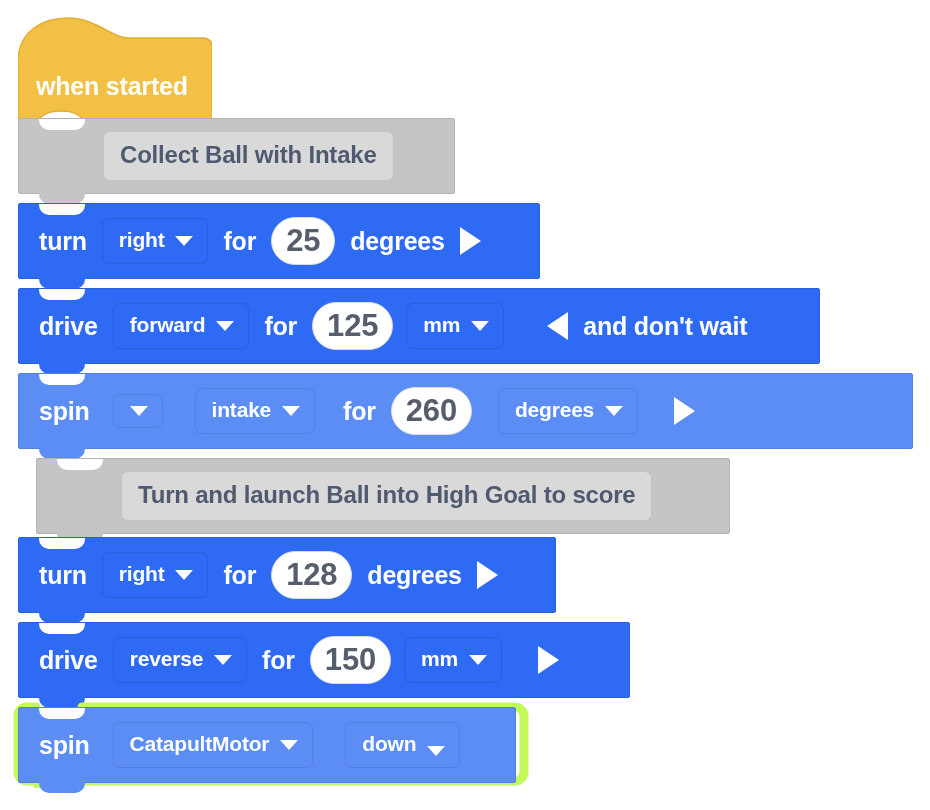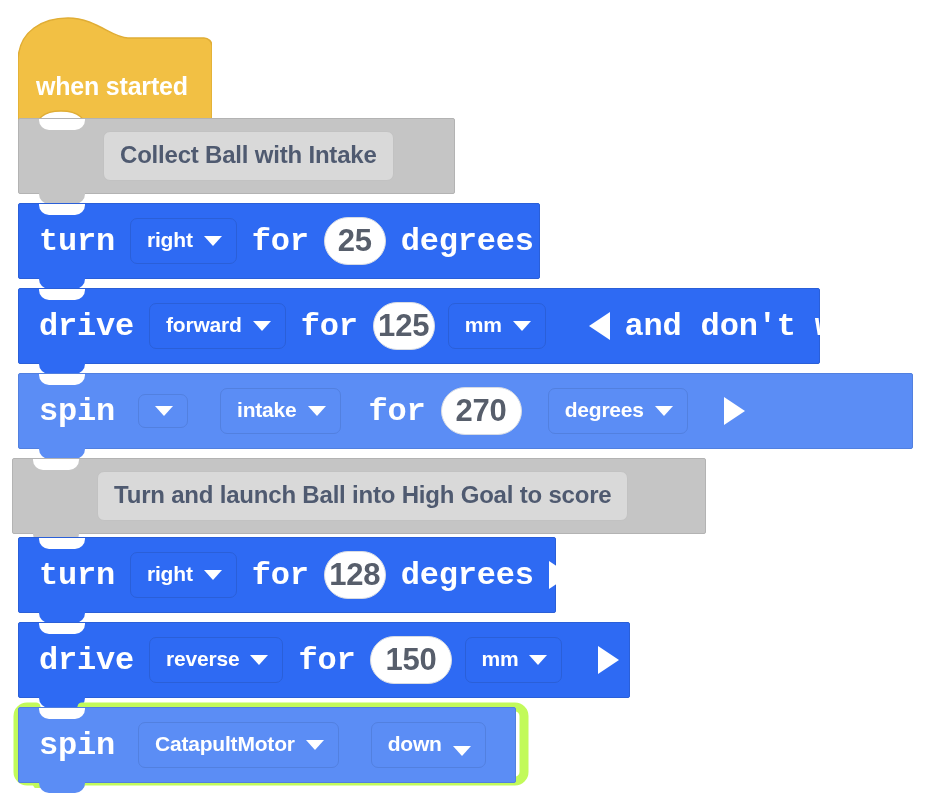--- a/index.html
+++ b/index.html
@@ -21,26 +21,25 @@
   
   .block {
     position: absolute;
     display: flex;
     align-items: center;
     border-radius: 2px;
     box-sizing: border-box;
   }
   .block-label {
     color: #ffffff;
-    font-size: 32px;
+    font-size: 25px;
     font-weight: 700;
     letter-spacing: -0.2px;
     white-space: nowrap;
     padding: 0 2px;
-    font-family: Liberation Mono, monospace;
   }
 
   
   .notch {
     position: absolute;
     left: 20px;
     top: 0px;
     width: 46px;
     height: 11px;
     background: #ffffff;
@@ -245,29 +244,29 @@
     <div class="tab" style="background:#5b8df5;"></div>
     <span class="block-label">spin</span>
     <span class="dropdown" style="margin-left:8px;">
       <span class="caret"></span>
     </span>
     <span class="dropdown" style="margin-left:19px;">
       <span>intake</span>
       <span class="caret"></span>
     </span>
     <span class="block-label" style="margin-left:13px;">for</span>
-    <span class="num-oval">270</span>
+    <span class="num-oval">260</span>
     <span class="dropdown" style="margin-left:13px;">
       <span>degrees</span>
       <span class="caret"></span>
     </span>
     <span class="tri-right" style="margin-left:23px;"></span>
   </div>
 
-  <div class="block comment-block" style="left:12px; top:458px; width:694px; height:76px; padding-left:84px;">
+  <div class="block comment-block" style="left:36px; top:458px; width:694px; height:76px; padding-left:84px;">
     <div class="notch"></div>
     <div class="tab" style="background:#c5c5c5;"></div>
     <div class="comment-inner">Turn and launch Ball into High Goal to score</div>
   </div>
 
   <div class="block motion-block" style="left:18px; top:537px; width:538px; height:76px; padding-left:18px; gap:13px;">
     <div class="notch"></div>
     <div class="tab" style="background:#2e6af3;"></div>
     <span class="block-label">turn</span>
     <span class="dropdown">

